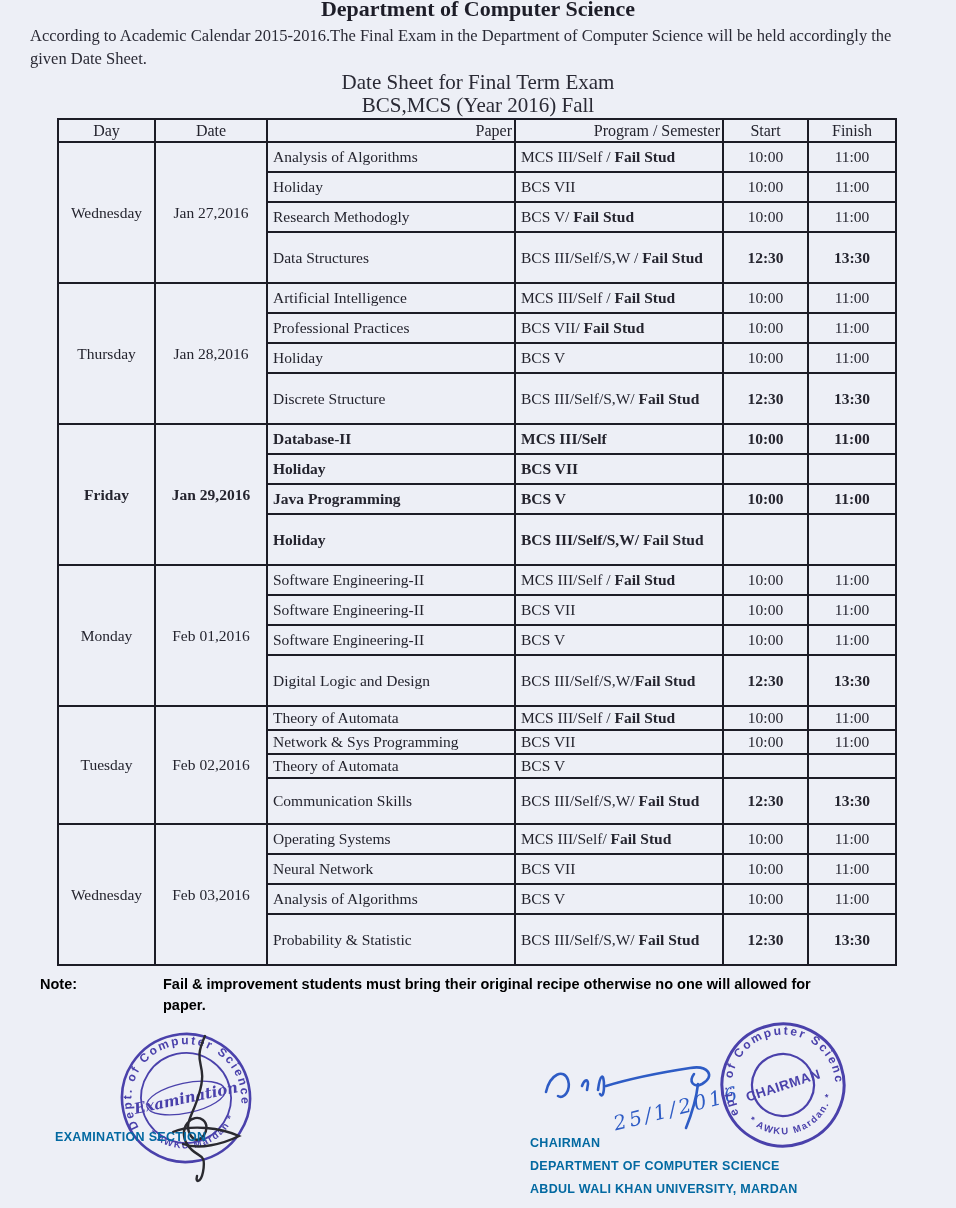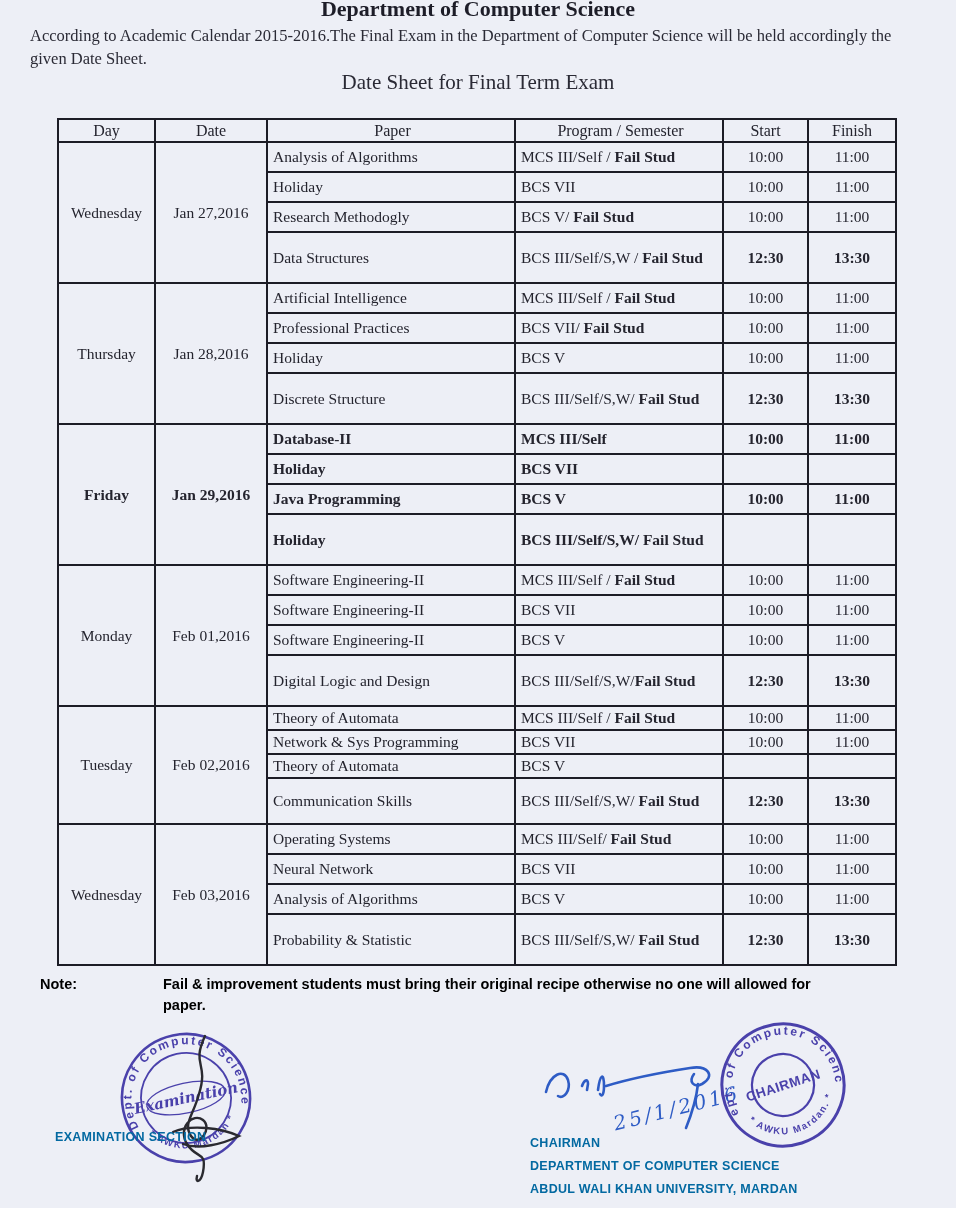--- a/index.html
+++ b/index.html
@@ -23,21 +23,21 @@
   .sub2{top:93px;}
   
   table{
     position:absolute;left:57px;top:118px;width:840px;
     border-collapse:collapse;table-layout:fixed;
     border:2px solid #be185d;
   }
   th,td{border:2px solid #1c1c26;overflow:hidden;}
   thead tr{height:23px;}
   thead th{font-weight:normal;font-size:16px;color:#24242e;padding:0 2px;}
-  thead th.h-paper{text-align:center;padding-left:5px;}
+  thead th.h-paper{text-align:right;padding-left:5px;}
   tbody tr{height:30px;}
   tbody tr.tall{height:51px;}
   tbody:nth-of-type(5) tr{height:24px;}
   tbody:nth-of-type(5) tr.tall{height:46px;}
   td{font-size:15.5px;color:#24242e;vertical-align:middle;}
   td.l{text-align:left;padding:1px 6px 1px 5px;line-height:20px;}
   td.c{text-align:center;padding:0 2px;}
   td.emph{font-weight:bold;}
   tbody.bold-group td, tbody.bold-group span, tbody.bold-group b{font-weight:bold;}
   
@@ -83,20 +83,21 @@
   .stamp-center.chair{font-size:13.5px;letter-spacing:0.5px;}
 </style>
 </head>
 <body>
 
 <div id="page">
 
   <h1 class="doc-title">Department of Computer Science</h1>
   <p class="intro">According to Academic Calendar 2015-2016.The Final Exam in the Department of Computer Science will be held accordingly the given Date Sheet.</p>
   <div class="subline sub1">Date Sheet for Final Term Exam</div>
+  <div class="subline sub2">BCS,MCS (Year 2016) Fall</div>
 
   <table id="exam-table">
     <colgroup>
       <col style="width:97px">
         <col style="width:112px">
         <col style="width:248px">
       <col style="width:208px">
         <col style="width:85px">
         <col style="width:88px">
     </colgroup>

